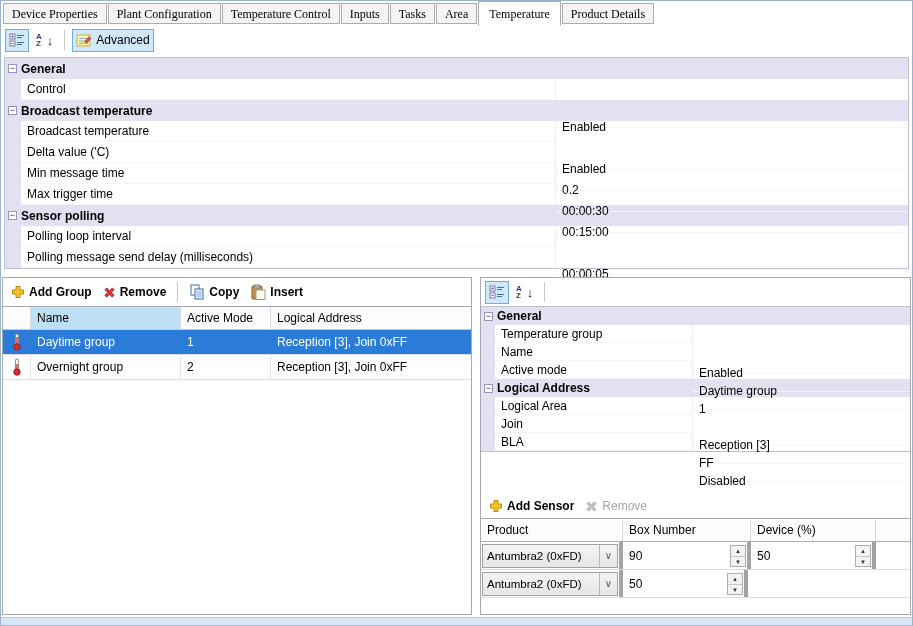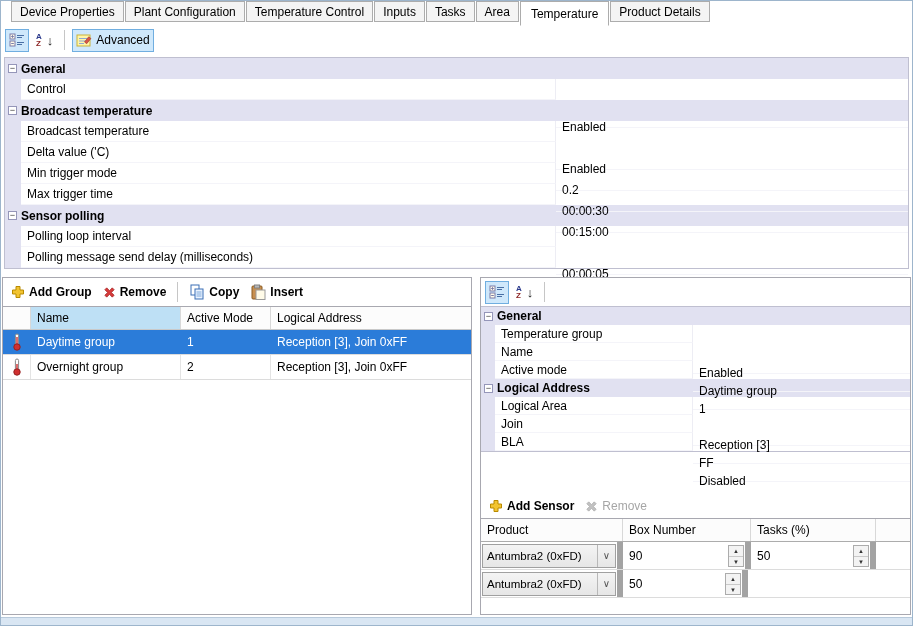--- a/index.html
+++ b/index.html
@@ -1,20 +1,20 @@
 <!DOCTYPE html>
 <html><head>
 <meta charset="utf-8">
 <style>
   * { box-sizing: border-box; margin: 0; padding: 0; }
   body { font-family: "Liberation Sans", sans-serif; font-size: 12px; color: #000; background:#fff; }
   .window { width: 913px; height: 626px; border: 1px solid #9DB5CC; background: #fff; overflow: hidden; display:flex; flex-direction:column; }
 
   
-  .tabbar { display: flex; align-items: flex-start; height: 25px; padding-left: 10px; flex: none; }
+  .tabbar { display: flex; align-items: center; height: 25px; padding-left: 2px; flex: none; font-family: Liberation Serif, serif; }
   .tab { border: 1px solid #ACACAC; background: #F4F4F4; padding: 3px 8px 3px; margin-right: 1px; height: 21px; cursor: default; white-space: nowrap; }
   .tab.active { background: #fff; border-bottom: 1px solid #fff; height: 25px; padding-top: 5px; padding-left: 10px; padding-right: 10px; position: relative; z-index: 2; }
 
   
   .toolbar { height: 28px; display: flex; align-items: center; padding: 2px 4px; gap: 3px; flex: none; }
   .tool-btn { display: flex; align-items: center; gap: 4px; padding: 2px 3px; border: 1px solid transparent; height: 23px; }
   .tool-btn.toggled { background: #CFE8FB; border-color: #70AEE0; }
   .tool-btn.disabled { color: #A6A6A6; }
   .tool-sep { width: 1px; height: 20px; background: #C6C6C6; margin: 0 4px; }
   .tool-label { white-space: nowrap; font-weight: 600; font-size: 12px; }
@@ -57,21 +57,21 @@
   .c-name { width: 150px; flex: none; }
   .c-mode { width: 90px; flex: none; }
   .c-addr { flex: 1; border-right: none !important; }
 
   
   .spacer { height: 42px; flex: none; }
   .s-table { flex: 1; border-top: 1px solid #A8A8B0; display: flex; flex-direction: column; overflow: hidden; }
   .s-header { display: flex; height: 23px; border-bottom: 1px solid #ACACAC; background: #FCFCFC; flex: none; }
   .s-header .cell { display: flex; align-items: center; padding-left: 6px; border-right: 1px solid #D8D8D8; }
   .s-row { display: flex; height: 28px; border-bottom: 1px solid #DCDCDC; flex: none; }
-  .s-row .cell { display: flex; align-items: center; border-right: 6px solid #a3a3a3; padding: 1px; }
+  .s-row .cell { display: flex; align-items: center; border-right: 4px solid #a3a3a3; padding: 1px; }
   .s-product { width: 142px; flex: none; }
   .s-box { width: 128px; flex: none; }
   .s-weight { width: 125px; flex: none; }
   .s-blank { flex: 1; border-right: none !important; }
 
   .combo { flex: 1; height: 24px; display: flex; align-items: center; border: 1px solid #A0A0A0; background: linear-gradient(#F4F4F4, #E6E6E6); }
   .combo-text { flex: 1; padding-left: 4px; font-size: 11.5px; white-space: nowrap; overflow: hidden; }
   .combo-arrow { width: 18px; align-self: stretch; border-left: 1px solid #B8B8B8; display: flex; align-items: center; justify-content: center; color: #555; font-size: 10px; }
   .spinfield { flex: 1; height: 24px; background: #fff; display: flex; align-items: center; justify-content: space-between; padding-left: 5px; }
   .spinner { width: 16px; height: 22px; border: 1px solid #ACACAC; background: #F3F3F3; display: flex; flex-direction: column; flex: none; }
@@ -153,21 +153,21 @@
       <div class="pg-name">Broadcast temperature</div>
       <div class="pg-value">Enabled</div>
     </div>
     <div class="pg-row">
       <div class="pg-strip"></div>
       <div class="pg-name">Delta value ('C)</div>
       <div class="pg-value">0.2</div>
     </div>
     <div class="pg-row">
       <div class="pg-strip"></div>
-      <div class="pg-name">Min trigger mode</div>
+      <div class="pg-name">Min message time</div>
       <div class="pg-value">00:00:30</div>
     </div>
     <div class="pg-row">
       <div class="pg-strip"></div>
       <div class="pg-name">Max trigger time</div>
       <div class="pg-value">00:15:00</div>
     </div>
     <div class="pg-row pg-cat">
       <span class="pg-collapse">−</span>
       <span>Sensor polling</span>
@@ -349,21 +349,21 @@
               </svg>
           </span>
           <span class="tool-label" style="font-weight:normal">Remove</span>
         </div>
       </div>
 
       <div class="s-table">
         <div class="s-header">
           <div class="cell s-product">Product</div>
           <div class="cell s-box">Box Number</div>
-          <div class="cell s-weight">Tasks (%)</div>
+          <div class="cell s-weight">Device (%)</div>
           <div class="cell s-blank"></div>
         </div>
         <div class="s-row">
           <div class="cell s-product">
             <div class="combo">
               <span class="combo-text">Antumbra2 (0xFD)</span>
               <span class="combo-arrow">∨</span>
             </div>
           </div>
           <div class="cell s-box">

